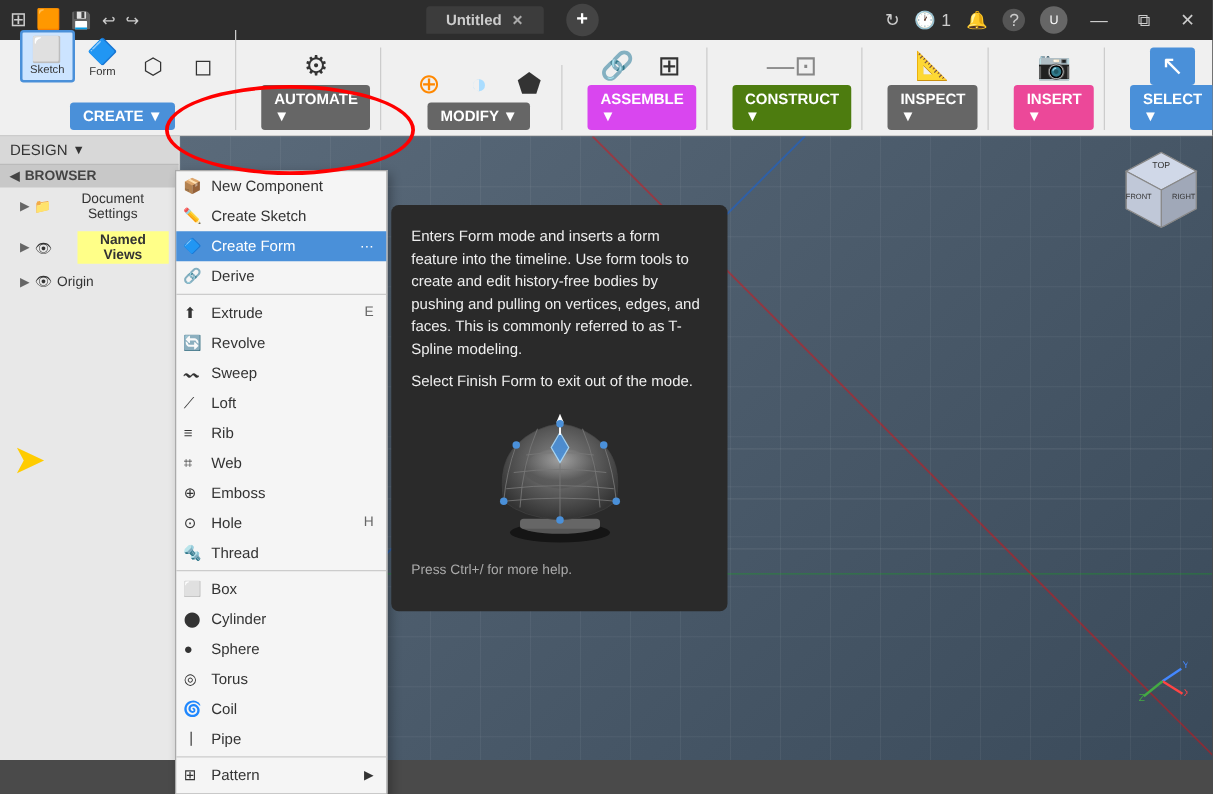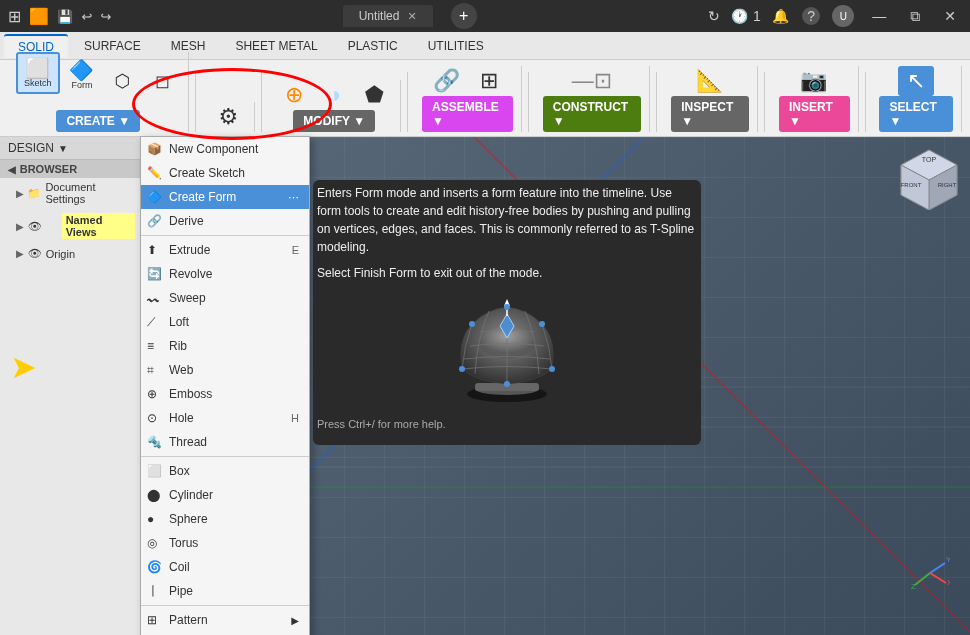--- a/index.html
+++ b/index.html
@@ -1,21 +1,21 @@
 <!DOCTYPE html>
 <html><head>
   <meta charset="utf-8">
   <style>
     * { box-sizing: border-box; margin: 0; padding: 0; }
     body { font-family: 'Segoe UI', Arial, sans-serif; font-size: 12px; background: #4a4a4a; width: 970px; height: 635px; overflow: hidden; position: relative; }
 
     
     .titlebar { background: #2d2d2d; height: 32px; display: flex; align-items: center; justify-content: space-between; padding: 0 8px; }
     .titlebar-left { display: flex; align-items: center; gap: 8px; }
-    .titlebar-center { display: flex; align-items: center; gap: 12px; }
+    .titlebar-center { display: flex; align-items: center; gap: 12px; font-weight: bold; }
     .titlebar-right { display: flex; align-items: center; gap: 12px; }
     .tab-item { background: #3c3c3c; color: #ccc; padding: 4px 16px; font-size: 12px; border-radius: 3px 3px 0 0; display: flex; align-items: center; gap: 8px; }
     .tab-item .tab-close { color: #aaa; cursor: pointer; font-size: 11px; }
     .win-btn { color: #ccc; font-size: 14px; cursor: pointer; padding: 2px 6px; }
     .avatar { width: 22px; height: 22px; border-radius: 50%; background: #666; display: flex; align-items: center; justify-content: center; color: #fff; font-size: 10px; }
 
     
     .ribbon { background: #f0f0f0; border-bottom: 1px solid #ccc; }
     .ribbon-tabs { display: flex; align-items: center; background: #e8e8e8; border-bottom: 1px solid #ccc; height: 28px; padding: 0 4px; gap: 2px; }
     .ribbon-tab { padding: 4px 14px; font-size: 12px; color: #333; cursor: pointer; border-radius: 3px 3px 0 0; font-weight: 500; }
@@ -26,38 +26,38 @@
     .ribbon-btn { display: flex; flex-direction: column; align-items: center; justify-content: center; padding: 4px 6px; cursor: pointer; border-radius: 3px; min-width: 36px; font-size: 10px; color: #333; }
     .ribbon-btn .icon { font-size: 22px; line-height: 1; }
     .ribbon-btn .icon-sm { font-size: 16px; line-height: 1; }
     .ribbon-btn.active { background: #cce4ff; }
     .create-btn { background: #4a90d9; color: #fff; border-radius: 3px; padding: 4px 10px; display: flex; align-items: center; gap: 4px; cursor: pointer; font-size: 12px; font-weight: bold; }
 
     
     .main { display: flex; height: calc(635px - 32px - 104px); }
 
     
-    .sidebar { width: 144px; background: #e8e8e8; border-right: 1px solid #ccc; overflow: hidden; flex-shrink: 0; }
+    .sidebar { width: 144px; background: #e8e8e8; border-right: 1px solid #ccc; overflow: hidden; flex-shrink: 0; text-align: center; }
     .design-selector { background: #d8d8d8; padding: 4px 8px; display: flex; align-items: center; gap: 4px; font-size: 12px; color: #333; border-bottom: 1px solid #bbb; cursor: pointer; }
     .browser-header { background: #c8c8c8; padding: 3px 8px; font-size: 11px; color: #444; font-weight: bold; display: flex; align-items: center; gap: 4px; }
     .browser-item { padding: 3px 8px 3px 16px; font-size: 11px; color: #333; cursor: pointer; display: flex; align-items: center; gap: 4px; }
     .browser-item .arrow { color: #666; font-size: 10px; }
     .named-label { background: #ffff88; padding: 2px 6px; font-size: 11px; color: #333; font-weight: bold; display: inline-block; margin: 2px 0 2px 16px; }
 
     
     .dropdown-menu { position: absolute; left: 140px; top: 136px; width: 170px; background: #f5f5f5; border: 1px solid #aaa; box-shadow: 3px 3px 8px rgba(0,0,0,0.3); z-index: 200; }
     .menu-item { padding: 5px 10px 5px 28px; font-size: 12px; color: #333; cursor: pointer; display: flex; align-items: center; gap: 8px; position: relative; }
     .menu-item.active { background: #4a90d9; color: #fff; }
     .menu-item .key-hint { margin-left: auto; color: #666; font-size: 11px; }
     .menu-item .submenu-arrow { margin-left: auto; font-size: 10px; }
     .menu-item-icon { position: absolute; left: 6px; font-size: 12px; }
     .menu-divider { height: 1px; background: #ccc; margin: 2px 0; }
 
     
-    .tooltip-panel { position: absolute; left: 313px; top: 180px; width: 388px; background: #2a2a2a; border-radius: 6px; padding: 4px; color: #eee; font-size: 12px; line-height: 1.5; z-index: 300; }
+    .tooltip-panel { position: absolute; left: 313px; top: 164px; width: 269px; background: #2a2a2a; border-radius: 6px; padding: 16px; color: #eee; font-size: 12px; line-height: 1.5; z-index: 300; }
     .tooltip-panel p { margin-bottom: 8px; }
     .tooltip-panel .press-hint { margin-top: 8px; color: #aaa; font-size: 11px; }
     .tooltip-image { display: flex; justify-content: center; margin: 12px 0; }
 
     
     .viewport { flex: 1; background: linear-gradient(135deg, #5a6a7a 0%, #4a5a6a 50%, #3a4a5a 100%); position: relative; overflow: hidden; }
 
     .ribbon-separator { width: 1px; background: #ccc; height: 60px; margin: 0 4px; }
 
     
@@ -95,28 +95,20 @@
     <span style="color:#ccc;cursor:pointer;font-size:14px;">🔔</span>
     <span style="color:#ccc;cursor:pointer;font-size:14px;background:#555;border-radius:50%;width:18px;height:18px;display:inline-flex;align-items:center;justify-content:center;">?</span>
     <div class="avatar">U</div>
     <span class="win-btn">—</span>
     <span class="win-btn">⧉</span>
     <span class="win-btn close">✕</span>
   </div>
 </div>
 
 <div class="ribbon">
-  <div class="ribbon-tabs">
-    <span class="ribbon-tab active">SOLID</span>
-    <span class="ribbon-tab">SURFACE</span>
-    <span class="ribbon-tab">MESH</span>
-    <span class="ribbon-tab">SHEET METAL</span>
-    <span class="ribbon-tab">PLASTIC</span>
-    <span class="ribbon-tab">UTILITIES</span>
-  </div>
   <div class="ribbon-body">
 
     <div class="ribbon-group" style="position:relative;">
       <div class="ribbon-group-items">
 
         <div class="ribbon-btn active" style="background:#cce4ff;border:2px solid #4a90d9;">
           <span class="icon" style="font-size:20px;">⬜</span>
           <span style="font-size:9px;">Sketch</span>
         </div>
         <div class="ribbon-btn">
@@ -136,20 +128,23 @@
         </div>
       </div>
     </div>
     <div class="ribbon-separator"></div>
 
     <div class="ribbon-group">
       <div class="ribbon-group-items">
         <div class="ribbon-btn">
           <span class="icon" style="font-size:22px;">⚙</span>
         </div>
+      </div>
+      <div class="create-btn" style="background:#666;">
+        <span>AUTOMATE ▼</span>
       </div>
     </div>
     <div class="ribbon-separator"></div>
 
     <div class="ribbon-group">
       <div class="ribbon-group-items">
         <div class="ribbon-btn">
           <span class="icon" style="font-size:22px;color:#f80;">⊕</span>
         </div>
         <div class="ribbon-btn">

